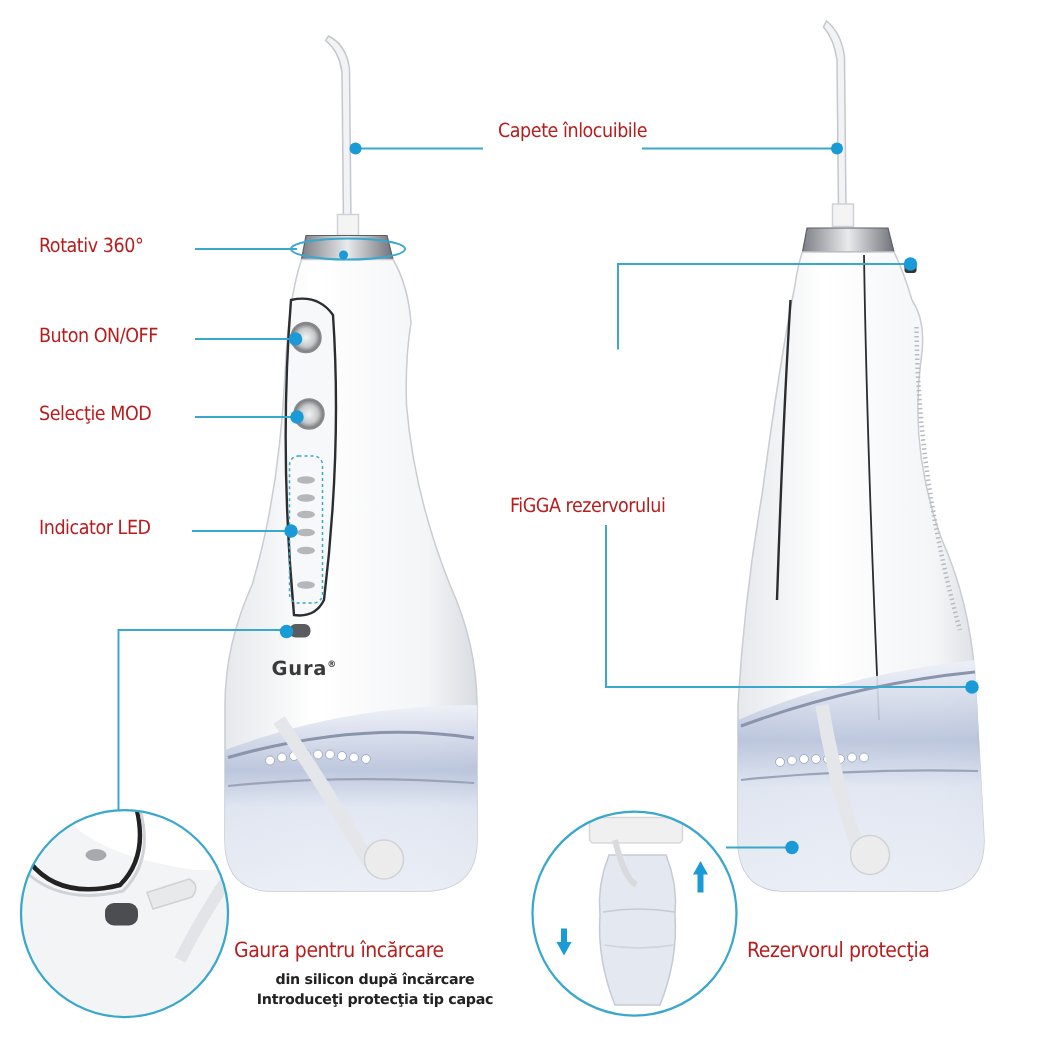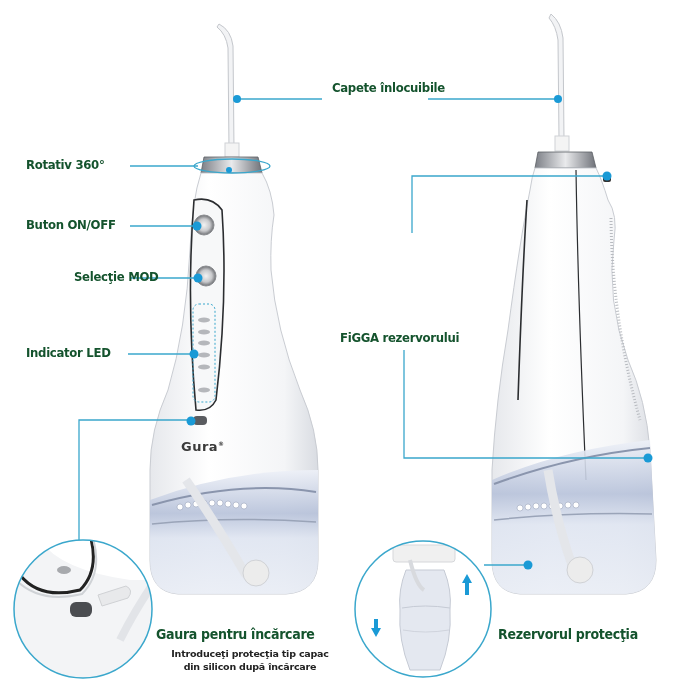--- a/index.html
+++ b/index.html
@@ -1,21 +1,21 @@
 <!DOCTYPE html>
 <html><head>
 <meta charset="utf-8">
 <style>
   html, body { margin: 0; padding: 0; background: #ffffff; }
   body { width: 700px; height: 700px; position: relative; overflow: hidden;
          font-family: "DejaVu Sans", sans-serif; }
   .stage { position: absolute; left: 0; top: 0; width: 700px; height: 700px; }
   svg.art { position: absolute; left: 0; top: 0; }
   .lbl { position: absolute; font-family: "DejaVu Sans Condensed", "DejaVu Sans", sans-serif;
-         font-weight: bold; color: #14532d; white-space: nowrap; letter-spacing: -0.3px; }
+         font-weight: normal; color: #b91c1c; white-space: nowrap; letter-spacing: -0.3px; }
   .lbl-main { font-size: 13px; }
   .lbl-big { font-size: 14px; }
   .sub { position: absolute; font-family: "DejaVu Sans", sans-serif; font-weight: bold;
          font-size: 9.5px; color: #222; text-align: center; line-height: 13px; letter-spacing: -0.2px; }
   .logo { position: absolute; font-family: "DejaVu Sans", sans-serif; font-weight: bold;
           font-size: 13px; color: #3a3a3a; letter-spacing: 0.5px; }
   .logo sup { font-size: 6px; }
 </style>
 </head>
 <body>
@@ -192,26 +192,26 @@
     <g fill="#1a9ad6">
       <path d="M467 574 L472 583 L469 583 L469 595 L465 595 L465 583 L462 583 Z"></path>
       <path d="M374 619 L378 619 L378 628 L381 628 L376 637 L371 628 L374 628 Z"></path>
     </g>
   </svg>
 
   <div class="logo" style="left:181px; top:439px;"><span>Gura</span><sup>®</sup></div>
 
   <div class="lbl lbl-main" style="left:26px; top:157px;">Rotativ 360°</div>
   <div class="lbl lbl-main" style="left:26px; top:217px;text-align:right;">Buton ON/OFF</div>
-  <div class="lbl lbl-main" style="left:26px; top:269px;margin-left:48px;">Selecţie MOD</div>
+  <div class="lbl lbl-main" style="left:26px; top:269px;">Selecţie MOD</div>
   <div class="lbl lbl-main" style="left:26px; top:345px;">Indicator LED</div>
 
   <div class="lbl lbl-main" style="left:332px; top:80px;">Capete înlocuibile</div>
   <div class="lbl lbl-main" style="left:340px; top:330px;">FiGGA rezervorului</div>
 
   <div class="lbl lbl-big" style="left:156px; top:626px;">Gaura pentru încărcare</div>
   <div class="sub" style="left:150px; top:647px; width:200px;">
+    <div>din silicon după încărcare</div>
     <div>Introduceţi protecţia tip capac</div>
-    <div>din silicon după încărcare</div>
   </div>
   <div class="lbl lbl-big" style="left:498px; top:626px;">Rezervorul protecţia</div>
 
 </div>
 
 </body></html>

